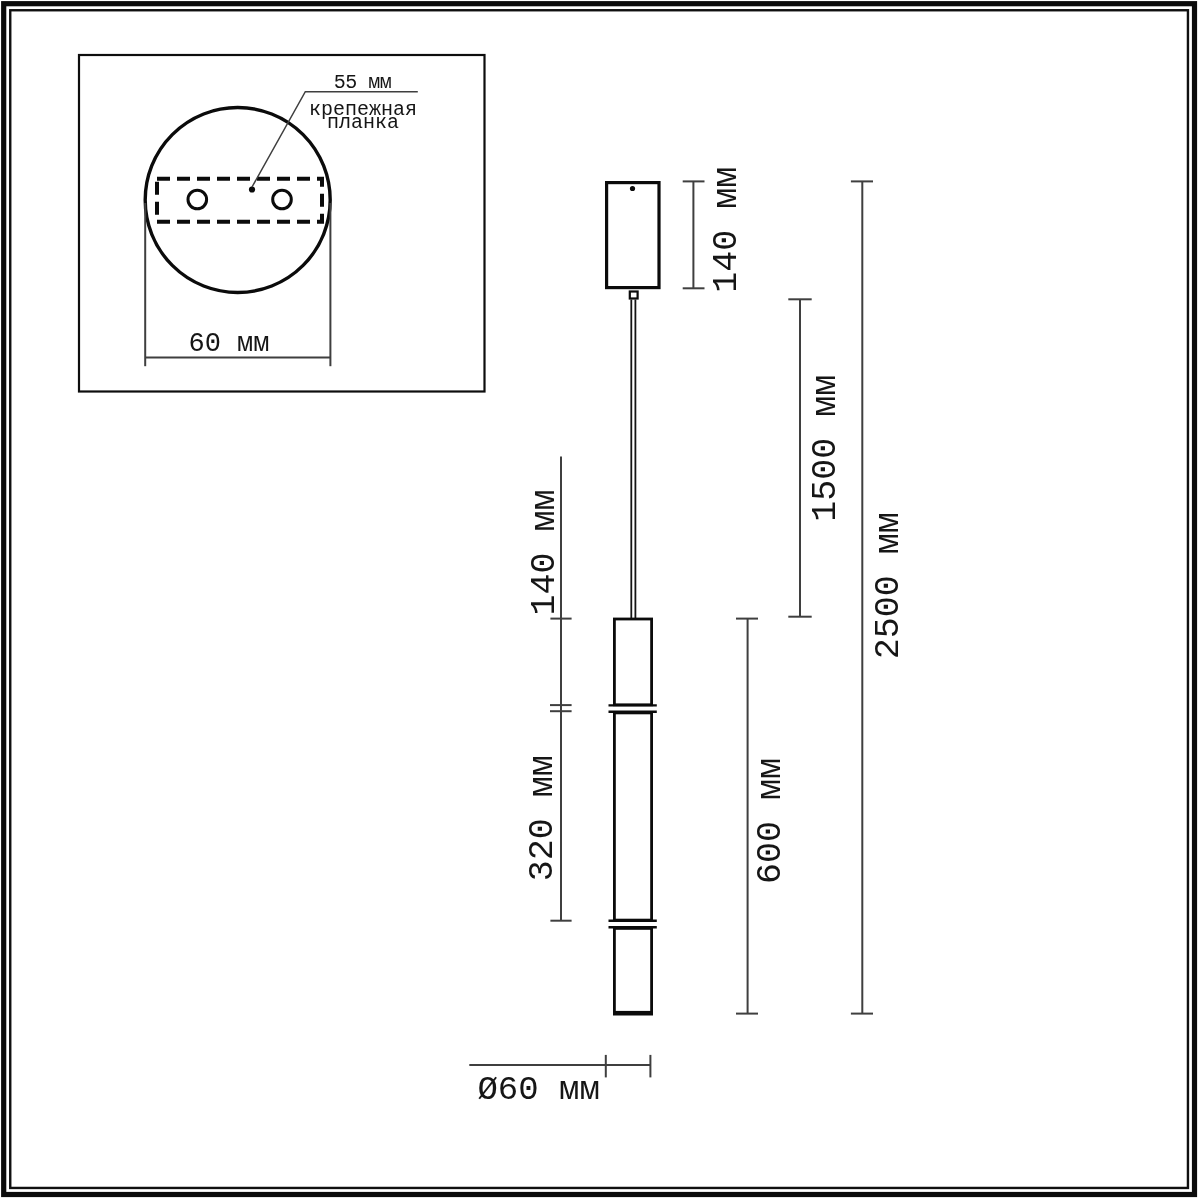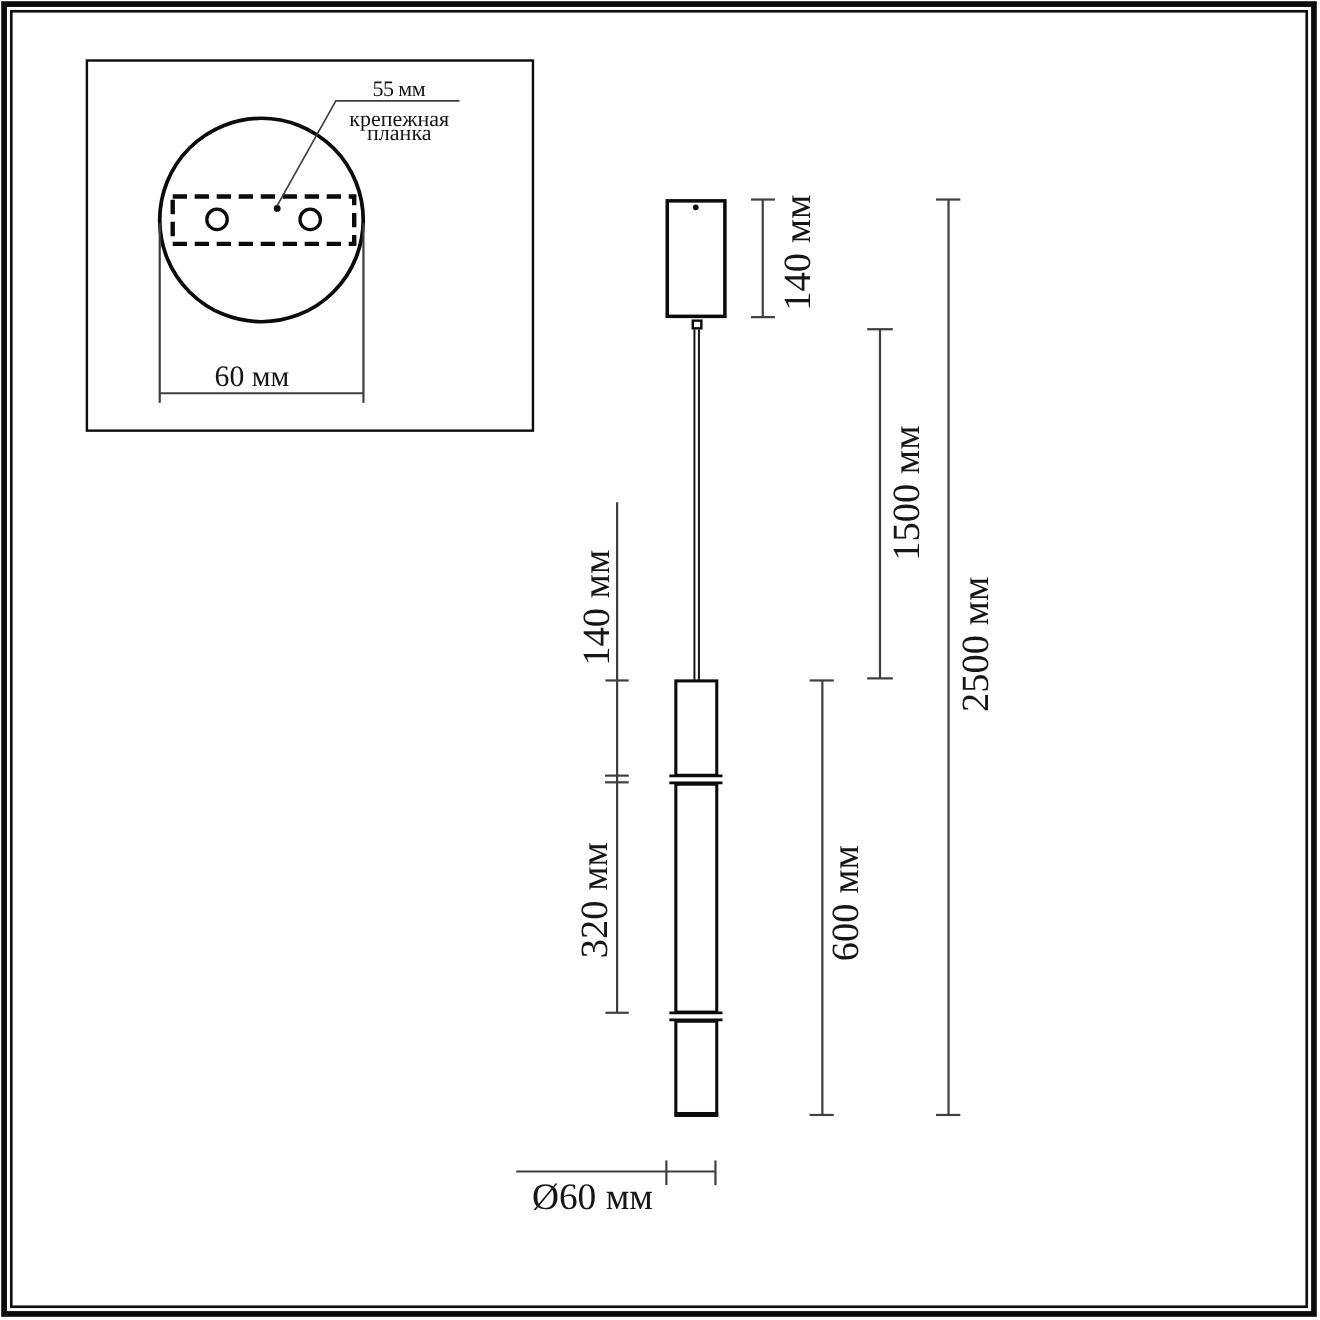--- a/index.html
+++ b/index.html
@@ -1,17 +1,17 @@
 <!DOCTYPE html>
 <html><head>
 <meta charset="utf-8">
 <style>
   html,body{margin:0;padding:0;background:#ffffff;}
   .page{position:relative;width:1200px;height:1200px;background:#fff;
-        font-family:Liberation Serif, serif;}
+        font-family:Liberation Mono, monospace;}
   svg{position:absolute;left:0;top:0;}
   text{fill:#161616;}
 </style>
 </head>
 <body>
 <div class="page">
 <svg width="1200" height="1200" viewBox="0 0 1200 1200">
 
   <rect x="3.7" y="3.7" width="1190.8" height="1190.8" fill="none" stroke="#0b0b0b" stroke-width="5.2"></rect>
 

